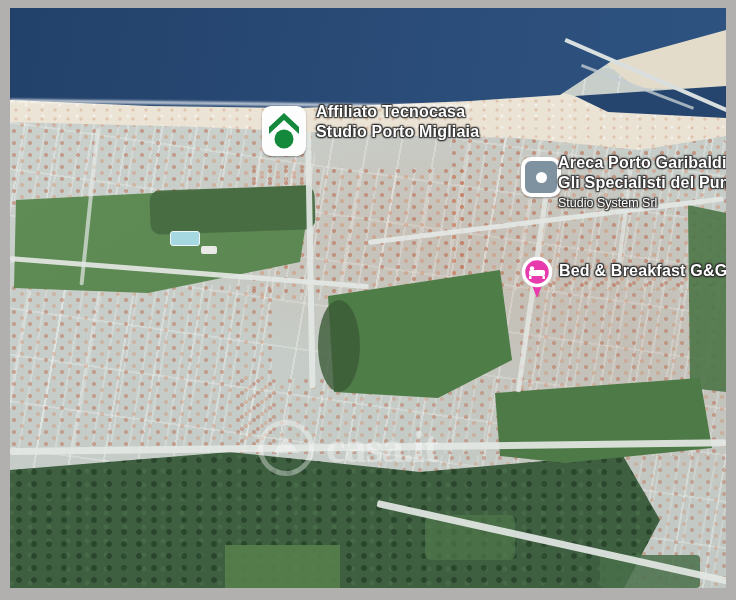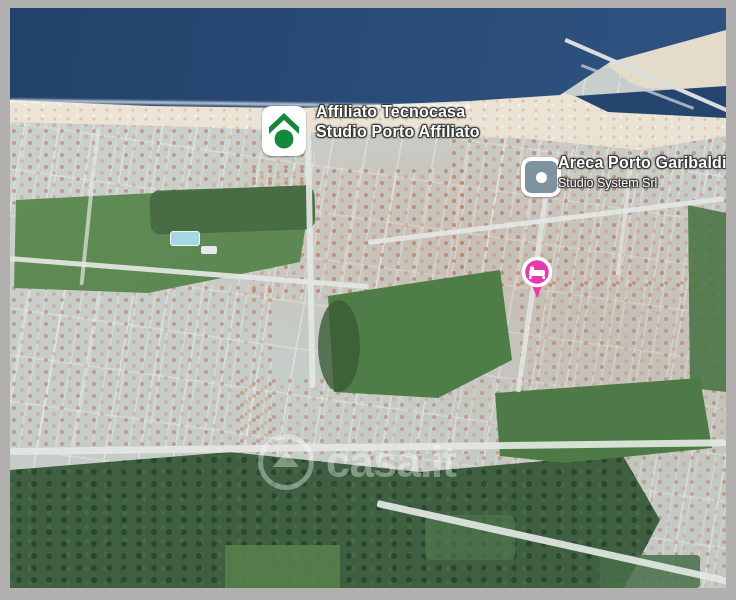--- a/index.html
+++ b/index.html
@@ -68,21 +68,21 @@
     clip-path:polygon(10px 98px,150px 104px,300px 106px,470px 99px,560px 92px,615px 108px,700px 114px,726px 118px,726px 136px,640px 150px,520px 138px,380px 135px,200px 127px,10px 122px);}
   .sea{background:linear-gradient(100deg,#22416a 0%,#2b4d79 55%,#2f5584 100%);
     clip-path:polygon(10px 8px,726px 8px,726px 30px,610px 62px,560px 95px,470px 101px,300px 108px,150px 106px,10px 100px);}
   .spit{background:#e3dccb;clip-path:polygon(602px 60px,726px 30px,726px 90px,636px 88px);}
   .channel{background:#25456e;clip-path:polygon(575px 96px,726px 86px,726px 118px,608px 112px);}
   .pier1{position:absolute;left:566px;top:38px;width:178px;height:4px;background:#d9dfdf;transform-origin:0 0;transform:rotate(23.5deg);}
   .pier2{position:absolute;left:582px;top:64px;width:120px;height:3px;background:#c3ccd1;transform-origin:0 0;transform:rotate(21deg);opacity:.8;}
   .surf{position:absolute;left:10px;top:99px;width:460px;height:3px;background:rgba(255,255,255,.75);filter:blur(1px);transform-origin:0 0;transform:rotate(0.8deg);}
 
   
-  .watermark{position:absolute;left:258px;top:434px;display:flex;align-items:flex-start;opacity:.36;color:#fff;z-index:8;}
+  .watermark{position:absolute;left:258px;top:420px;display:flex;align-items:flex-start;opacity:.36;color:#fff;z-index:8;font-family:Liberation Serif, serif;}
   .wm-circle{width:56px;height:56px;border:5px solid #fff;border-radius:50%;box-sizing:border-box;display:flex;align-items:center;justify-content:center;}
   .wm-roof{width:0;height:0;border-left:13px solid transparent;border-right:13px solid transparent;border-bottom:16px solid #fff;margin-top:-6px;}
   .wm-text{font-size:44px;font-weight:bold;letter-spacing:-1px;margin-left:12px;line-height:56px;}
 
   
   .poi{position:absolute;z-index:10;color:#fff;cursor:pointer;}
   .poi .lines{position:absolute;white-space:nowrap;
     text-shadow:0 0 2px rgba(45,45,45,.95),0 0 3px rgba(45,45,45,.85),
       1px 1px 1px rgba(45,45,45,.85),-1px -1px 1px rgba(45,45,45,.85),
       1px -1px 1px rgba(45,45,45,.85),-1px 1px 1px rgba(45,45,45,.85);}
@@ -169,46 +169,48 @@
 
     <div class="poi poi-tecnocasa">
       <span class="tc-icon">
         <svg width="34" height="42" viewBox="0 0 34 42">
           <path d="M2 17 L17 3 L32 17 L32 24 L17 10 L2 24 Z" fill="#15893b"></path>
           <circle cx="17" cy="29" r="9.5" fill="#15893b"></circle>
         </svg>
       </span>
       <div class="lines">
         <div class="l-main">Affiliato Tecnocasa</div>
-        <div class="l-main">Studio Porto Affiliato</div>
+        <div class="l-main">Studio Porto Migliaia</div>
       </div>
     </div>
 
     <div class="poi poi-areca">
       <span class="ar-icon">
           <span class="ar-dot"></span>
         </span>
       <div class="lines">
         <div class="l-main">Areca Porto Garibaldi</div>
+        <div class="l-main">Gli Specialisti del Pun</div>
         <div class="l-sub">Studio System Srl</div>
       </div>
     </div>
 
     <div class="poi poi-bnb">
       <span class="bnb-pin">
         <svg width="38" height="48" viewBox="0 0 38 48">
           <path d="M13 28 L19 43 L25 28 Z" fill="#e73bad"></path>
           <circle cx="19" cy="17" r="13.5" fill="#e73bad" stroke="#ffffff" stroke-width="3.5"></circle>
           <circle cx="14" cy="13.5" r="2.2" fill="#ffffff"></circle>
           <rect x="11" y="15" width="16" height="6" rx="2" fill="#ffffff"></rect>
           <rect x="11" y="21" width="2.5" height="3" fill="#ffffff"></rect>
           <rect x="24.5" y="21" width="2.5" height="3" fill="#ffffff"></rect>
         </svg>
       </span>
       <div class="lines">
+        <div class="l-main">Bed &amp; Breakfast G&amp;G</div>
       </div>
     </div>
   </div>
 
   <div class="frame f-top"></div>
   <div class="frame f-left"></div>
   <div class="frame f-right"></div>
   <div class="frame f-bottom"></div>
 </div>
 

